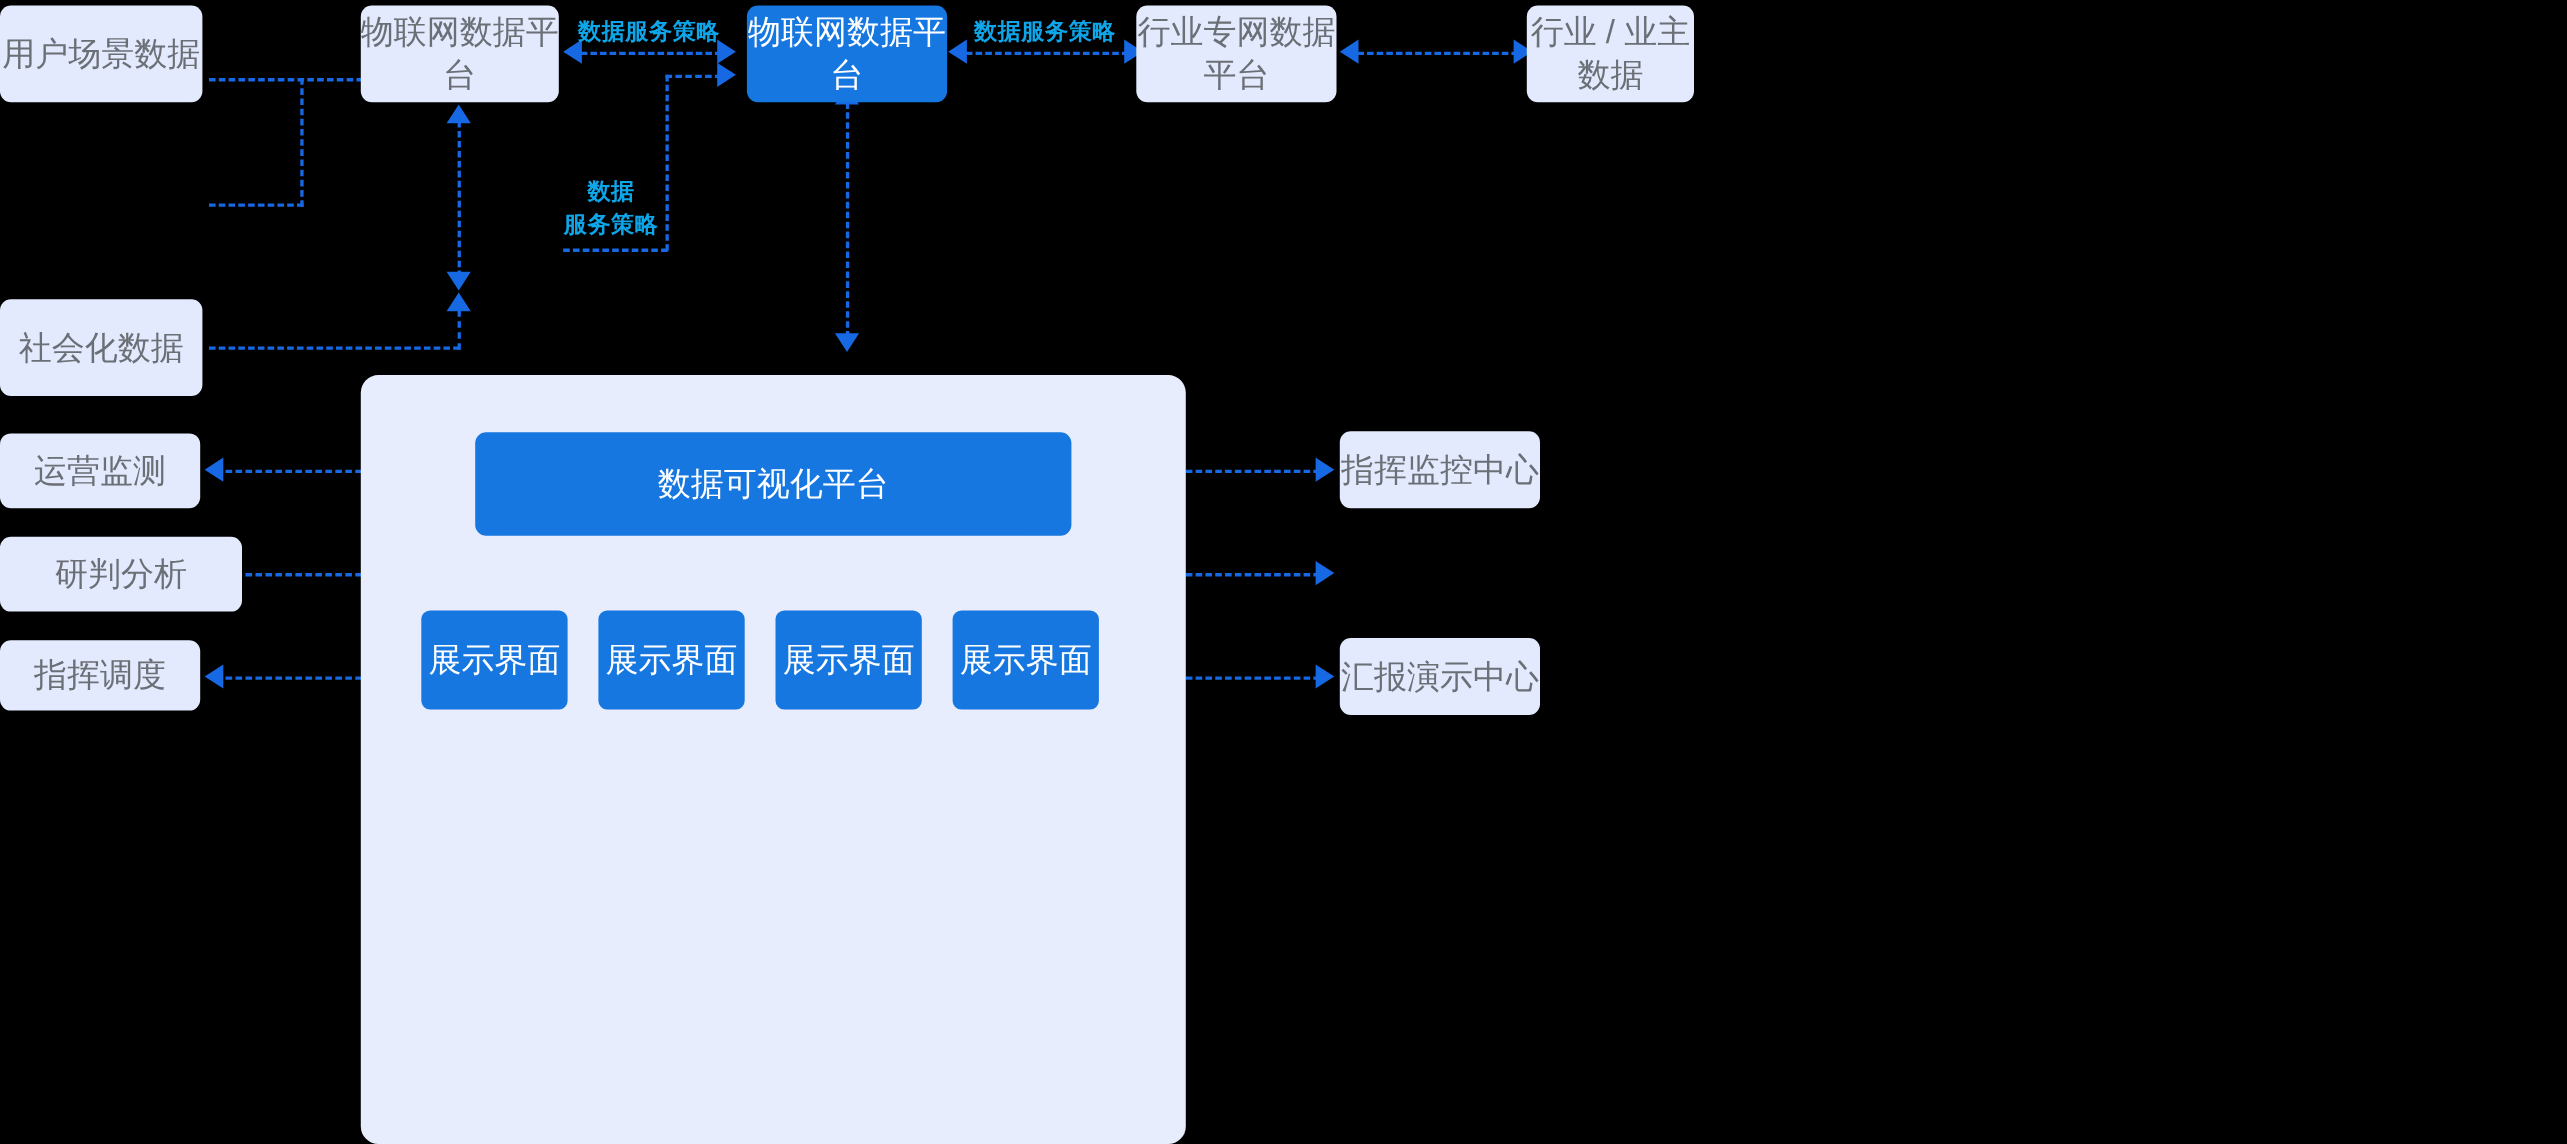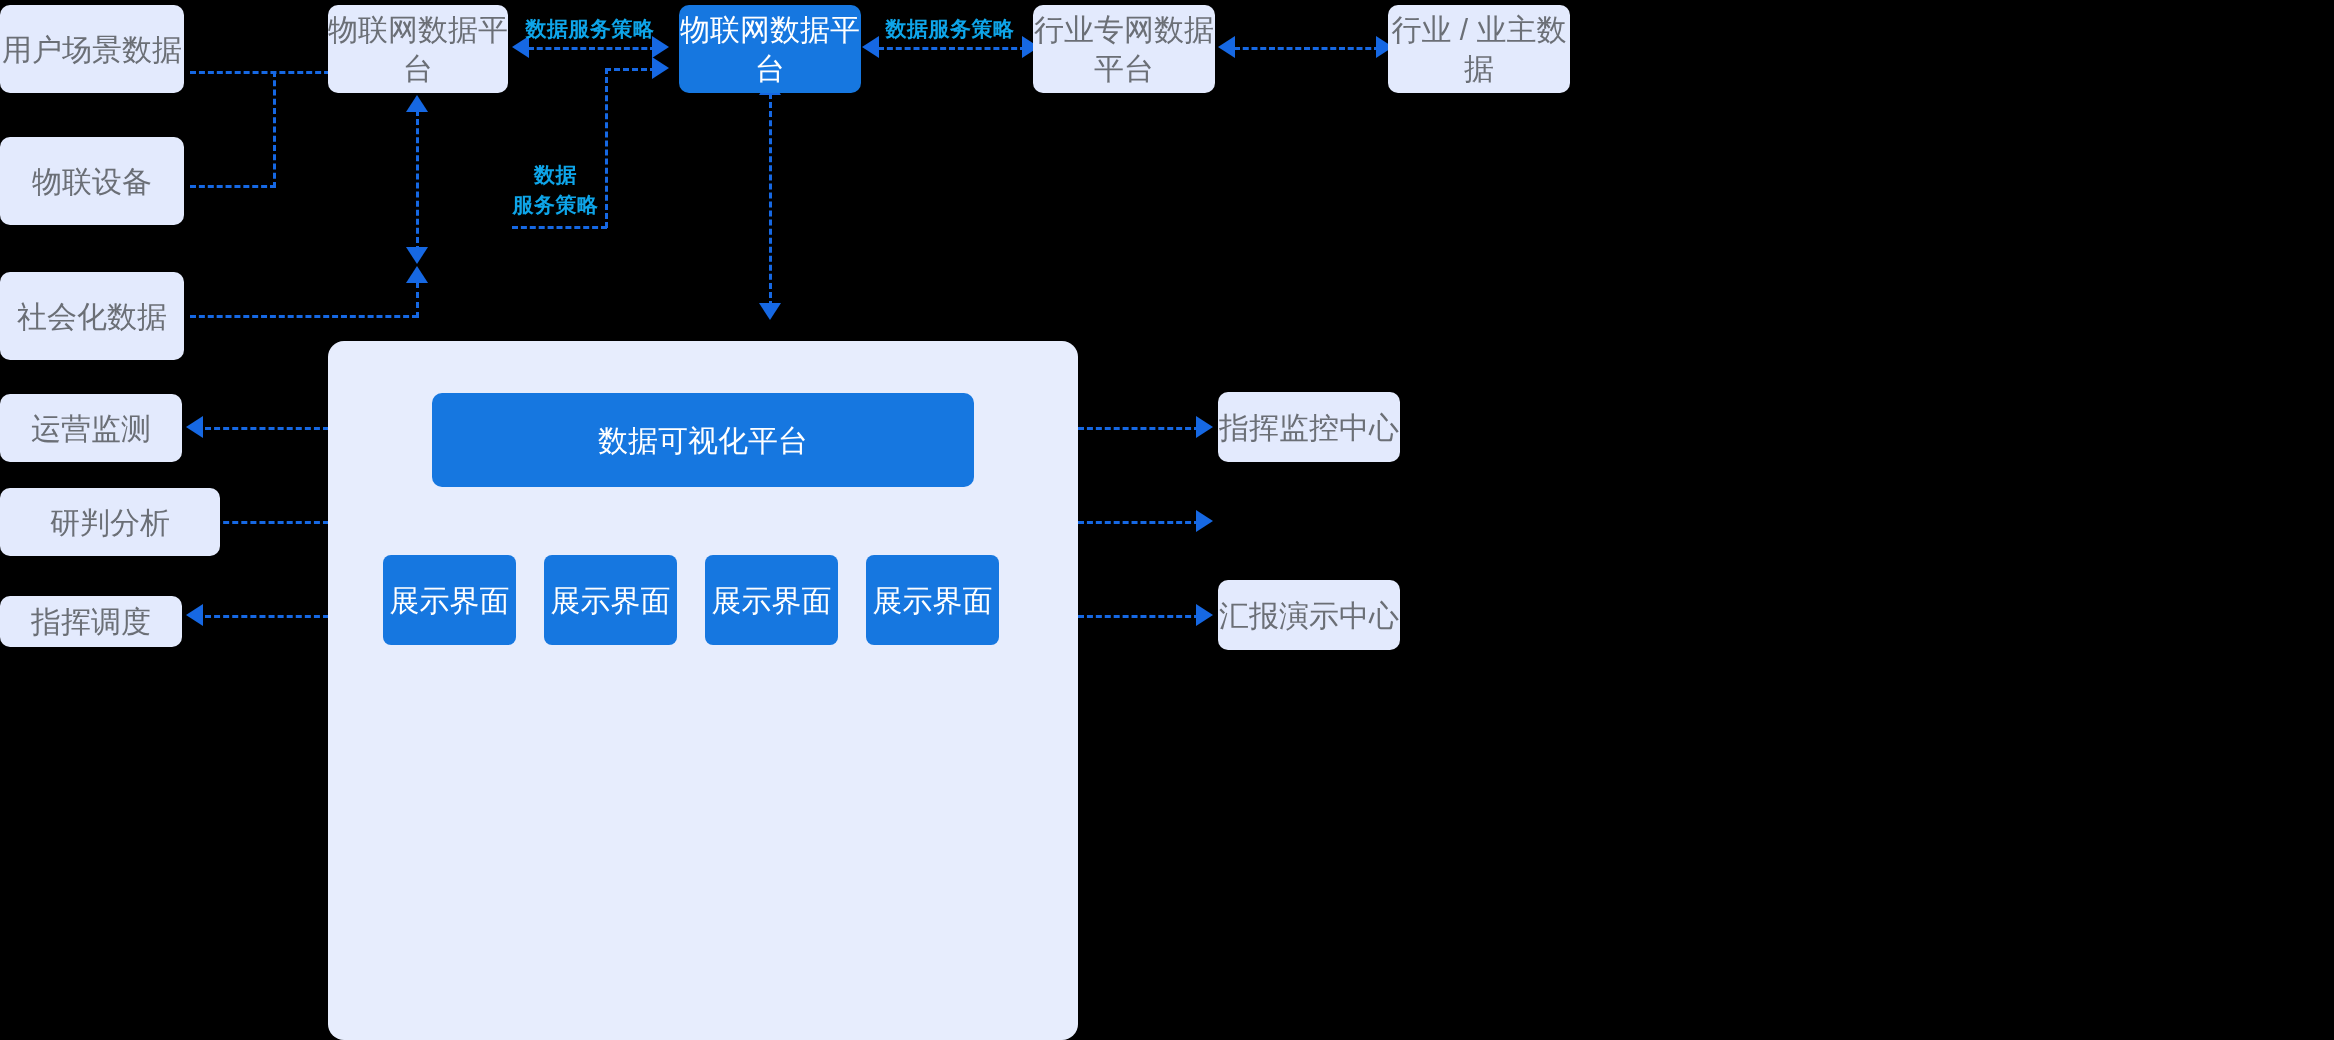--- a/index.html
+++ b/index.html
@@ -153,37 +153,34 @@
   <div class="lh" style="left:1078px; top:521px; width:122px;"></div>
   <div class="arrow arrow-r" style="left:1196px; top:510px;"></div>
   <div class="lh" style="left:1078px; top:615px; width:122px;"></div>
   <div class="arrow arrow-r" style="left:1196px; top:604px;"></div>
 
   <div class="panel" style="left:328px; top:341px; width:750px; height:699px;"></div>
 
   <div class="node node-light" style="left:0px; top:5px; width:184px; height:88px;">
     <span>用户场景数据</span>
   </div>
-  <div class="node node-light" style="left:0px; top:137px; width:184px; height:88px;">
-    <span>物联设备</span>
-  </div>
   <div class="node node-light" style="left:0px; top:272px; width:184px; height:88px;">
     <span>社会化数据</span>
   </div>
 
   <div class="node node-light" style="left:328px; top:5px; width:180px; height:88px;">
     <span>物联网数据平台</span>
   </div>
   <div class="node node-blue" style="left:679px; top:5px; width:182px; height:88px;">
     <span>物联网数据平台</span>
   </div>
   <div class="node node-light" style="left:1033px; top:5px; width:182px; height:88px;">
     <span>行业专网数据平台</span>
   </div>
-  <div class="node node-light" style="left:1388px; top:5px; width:182px; height:88px;">
+  <div class="node node-light" style="left:1388px; top:5px; width:152px; height:88px;">
     <span>行业 / 业主数据</span>
   </div>
 
   <div class="edge-label" style="left:510px; top:14px; width:160px;">数据服务策略</div>
   <div class="edge-label" style="left:870px; top:14px; width:160px;">数据服务策略</div>
   <div class="edge-label" style="left:508px; top:160px; width:95px;">数据
 服务策略</div>
 
   <div class="node node-blue" style="left:432px; top:393px; width:542px; height:94px; font-size:30px;">
     <span>数据可视化平台</span>
@@ -201,21 +198,21 @@
   <div class="node node-blue" style="left:866px; top:555px; width:133px; height:90px; border-radius:8px;">
     <span>展示界面</span>
   </div>
 
   <div class="node node-light" style="left:0px; top:394px; width:182px; height:68px;">
     <span>运营监测</span>
   </div>
   <div class="node node-light" style="left:0px; top:488px; width:220px; height:68px;">
     <span>研判分析</span>
   </div>
-  <div class="node node-light" style="left:0px; top:582px; width:182px; height:51px;margin-top:14px;">
+  <div class="node node-light" style="left:0px; top:582px; width:182px; height:64px;">
     <span>指挥调度</span>
   </div>
 
   <div class="node node-light" style="left:1218px; top:392px; width:182px; height:70px;">
     <span>指挥监控中心</span>
   </div>
   <div class="node node-light" style="left:1218px; top:580px; width:182px; height:70px;">
     <span>汇报演示中心</span>
   </div>
 

